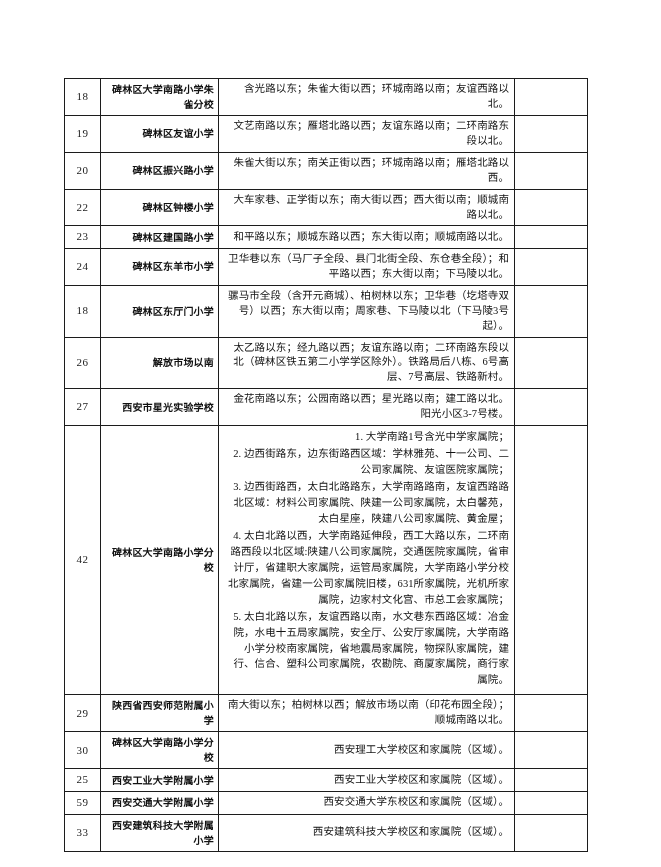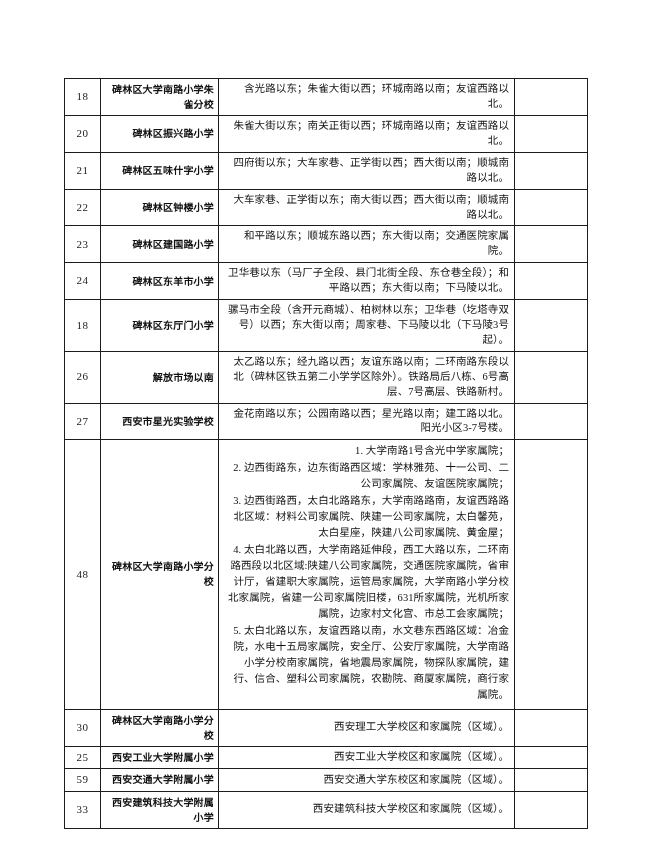--- a/index.html
+++ b/index.html
@@ -122,46 +122,46 @@
     </colgroup>
     <tbody>
 
       <tr>
         <td class="idx">18</td>
         <td class="school">碑林区大学南路小学朱雀分校</td>
         <td class="range">含光路以东；朱雀大街以西；环城南路以南；友谊西路以北。</td>
         <td class="blank"></td>
       </tr>
 
+      <tr>
+        <td class="idx">19</td>
+        <td class="school">碑林区友谊小学</td>
+        <td class="range">文艺南路以东；雁塔北路以西；友谊东路以南；二环南路东段以北。</td>
+        <td class="blank"></td>
+      </tr>
 
       <tr>
         <td class="idx">20</td>
         <td class="school">碑林区振兴路小学</td>
-        <td class="range">朱雀大街以东；南关正街以西；环城南路以南；友谊西路以北。</td>
-        <td class="blank"></td>
-      </tr>
-
-      <tr>
-        <td class="idx">21</td>
-        <td class="school">碑林区五味什字小学</td>
-        <td class="range">四府街以东；大车家巷、正学街以西；西大街以南；顺城南路以北。</td>
-        <td class="blank"></td>
-      </tr>
+        <td class="range">朱雀大街以东；南关正街以西；环城南路以南；雁塔北路以西。</td>
+        <td class="blank"></td>
+      </tr>
+
 
       <tr>
         <td class="idx">22</td>
         <td class="school">碑林区钟楼小学</td>
         <td class="range">大车家巷、正学街以东；南大街以西；西大街以南；顺城南路以北。</td>
         <td class="blank"></td>
       </tr>
 
       <tr>
         <td class="idx">23</td>
         <td class="school">碑林区建国路小学</td>
-        <td class="range">和平路以东；顺城东路以西；东大街以南；交通医院家属院。</td>
+        <td class="range">和平路以东；顺城东路以西；东大街以南；顺城南路以北。</td>
         <td class="blank"></td>
       </tr>
 
       <tr>
         <td class="idx">24</td>
         <td class="school">碑林区东羊市小学</td>
         <td class="range">卫华巷以东（马厂子全段、县门北街全段、东仓巷全段）；和平路以西；东大街以南；下马陵以北。</td>
         <td class="blank"></td>
       </tr>
 
@@ -180,34 +180,40 @@
       </tr>
 
       <tr>
         <td class="idx">27</td>
         <td class="school">西安市星光实验学校</td>
         <td class="range">金花南路以东；公园南路以西；星光路以南；建工路以北。阳光小区3-7号楼。</td>
         <td class="blank"></td>
       </tr>
 
       <tr>
-        <td class="idx">48</td>
+        <td class="idx">42</td>
         <td class="school">碑林区大学南路小学分校</td>
         <td class="range tall">
           <ul class="range-list">
             <li>1. 大学南路1号含光中学家属院；</li>
             <li>2. 边西街路东，边东街路西区域：学林雅苑、十一公司、二公司家属院、友谊医院家属院；</li>
             <li>3. 边西街路西，太白北路路东，大学南路路南，友谊西路路北区域：材料公司家属院、陕建一公司家属院，太白馨苑，太白星座，陕建八公司家属院、黄金屋；</li>
             <li>4. 太白北路以西，大学南路延伸段，西工大路以东，二环南路西段以北区域:陕建八公司家属院，交通医院家属院，省审计厅，省建职大家属院，运管局家属院，大学南路小学分校北家属院，省建一公司家属院旧楼，631所家属院，光机所家属院，边家村文化宫、市总工会家属院；</li>
             <li>5. 太白北路以东，友谊西路以南，水文巷东西路区域：冶金院，水电十五局家属院，安全厅、公安厅家属院，大学南路小学分校南家属院，省地震局家属院，物探队家属院，建行、信合、塑科公司家属院，农勘院、商厦家属院，商行家属院。</li>
           </ul>
         </td>
         <td class="blank"></td>
       </tr>
 
+      <tr>
+        <td class="idx">29</td>
+        <td class="school">陕西省西安师范附属小学</td>
+        <td class="range">南大街以东；柏树林以西；解放市场以南（印花布园全段）；顺城南路以北。</td>
+        <td class="blank"></td>
+      </tr>
 
       <tr>
         <td class="idx">30</td>
         <td class="school">碑林区大学南路小学分校</td>
         <td class="range">西安理工大学校区和家属院（区域）。</td>
         <td class="blank"></td>
       </tr>
 
       <tr>
         <td class="idx">25</td>

